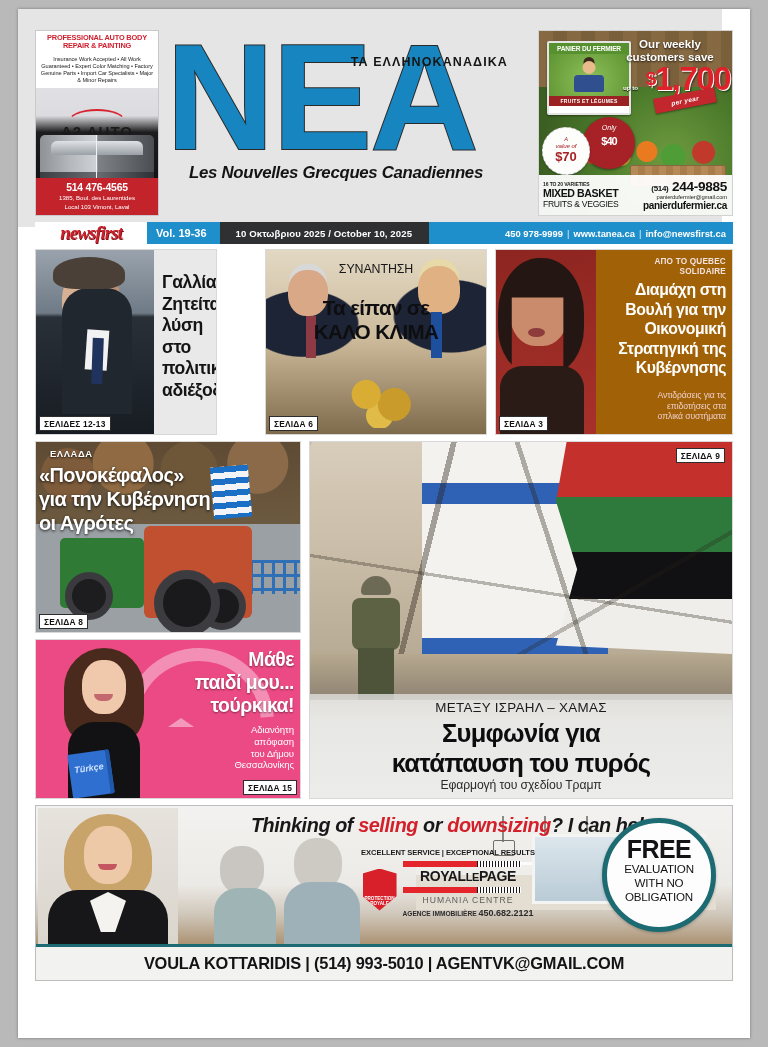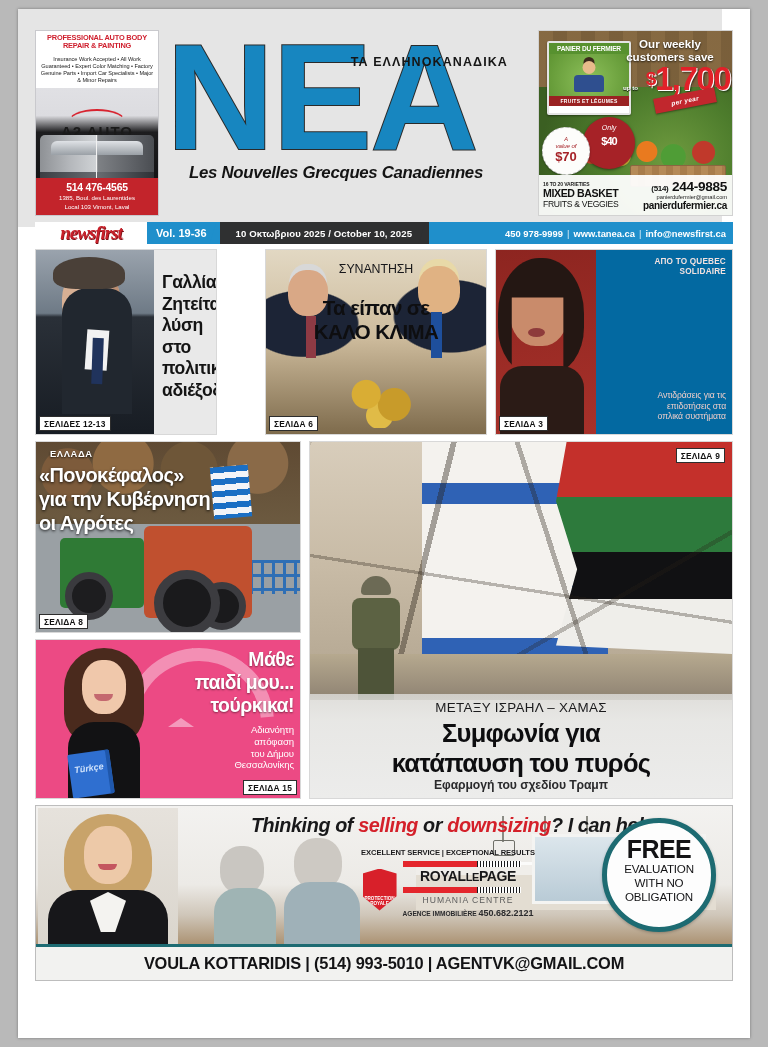--- a/index.html
+++ b/index.html
@@ -288,21 +288,21 @@
     font-size:12.4px; font-weight:normal; line-height:15.5px; color:#17171a;
     letter-spacing:-.1px;
   }
   .t-trump .k2 {
     position:absolute; left:0; right:0; top:46px; text-align:center;
     font-size:20.5px; font-weight:bold; line-height:24px; color:#0e0e10;
     letter-spacing:-.6px;
   }
 
   
-  .t-qs { position:absolute; left:460px; top:0; width:238px; height:186px; background:#0369a1; }
+  .t-qs { position:absolute; left:460px; top:0; width:238px; height:186px; background:#a16207; }
   .t-qs .photo {
     position:absolute; left:0; top:0; width:100px; height:186px;
     background:linear-gradient(170deg,#8d2520 0%,#a8312a 100%);
   }
   .t-qs .photo:before {
     content:""; position:absolute; left:14px; top:26px; width:58px; height:70px;
     border-radius:44%; background:#c98b6b;
   }
   .t-qs .photo:after {
     content:""; position:absolute; left:2px; top:8px; width:86px; height:116px;
@@ -483,21 +483,21 @@
   .t-main .k {
     position:absolute; left:0; right:0; top:6px; text-align:center;
     font-size:13.4px; color:#1b1b1d; letter-spacing:.3px;
   }
   .t-main .h {
     position:absolute; left:0; right:0; top:24px; text-align:center;
     font-size:25.5px; font-weight:bold; color:#0d0d0f; line-height:30px; letter-spacing:-.7px;
   }
   .t-main .s {
     position:absolute; left:0; right:0; bottom:6px; text-align:center;
-    font-size:12.2px; color:#2a2a2c; letter-spacing:-.1px;font-weight:bold;
+    font-size:12.2px; color:#2a2a2c; letter-spacing:-.1px;
   }
 
   
   .pgbadge {
     position:absolute; background:#ffffff; color:#111;
     font-size:8.4px; font-weight:bold; padding:1.5px 4px 1.5px;
     border:1px solid #2d2d2d; letter-spacing:.2px;
     font-family:"Liberation Sans",sans-serif;
   }
   .pg-bl { left:3px; bottom:3px; }
@@ -722,20 +722,21 @@
 
     <div class="teaser t-qs">
       <div class="photo">
         <div class="mouth"></div>
       </div>
       <div class="torso"></div>
       <div class="kick">
         <div>ΑΠΟ ΤΟ QUEBEC</div>
         <div>SOLIDAIRE</div>
       </div>
+      <div class="head">Διαμάχη στη Βουλή για την Οικονομική Στρατηγική της Κυβέρνησης</div>
       <div class="sub">
         <div>Αντιδράσεις για τις</div>
         <div>επιδοτήσεις στα</div>
         <div>οπλικά συστήματα</div>
       </div>
       <div class="pgbadge pg-bl">ΣΕΛΙΔΑ 3</div>
     </div>
 
     <div class="teaser t-tract">
       <div class="bg"></div>

